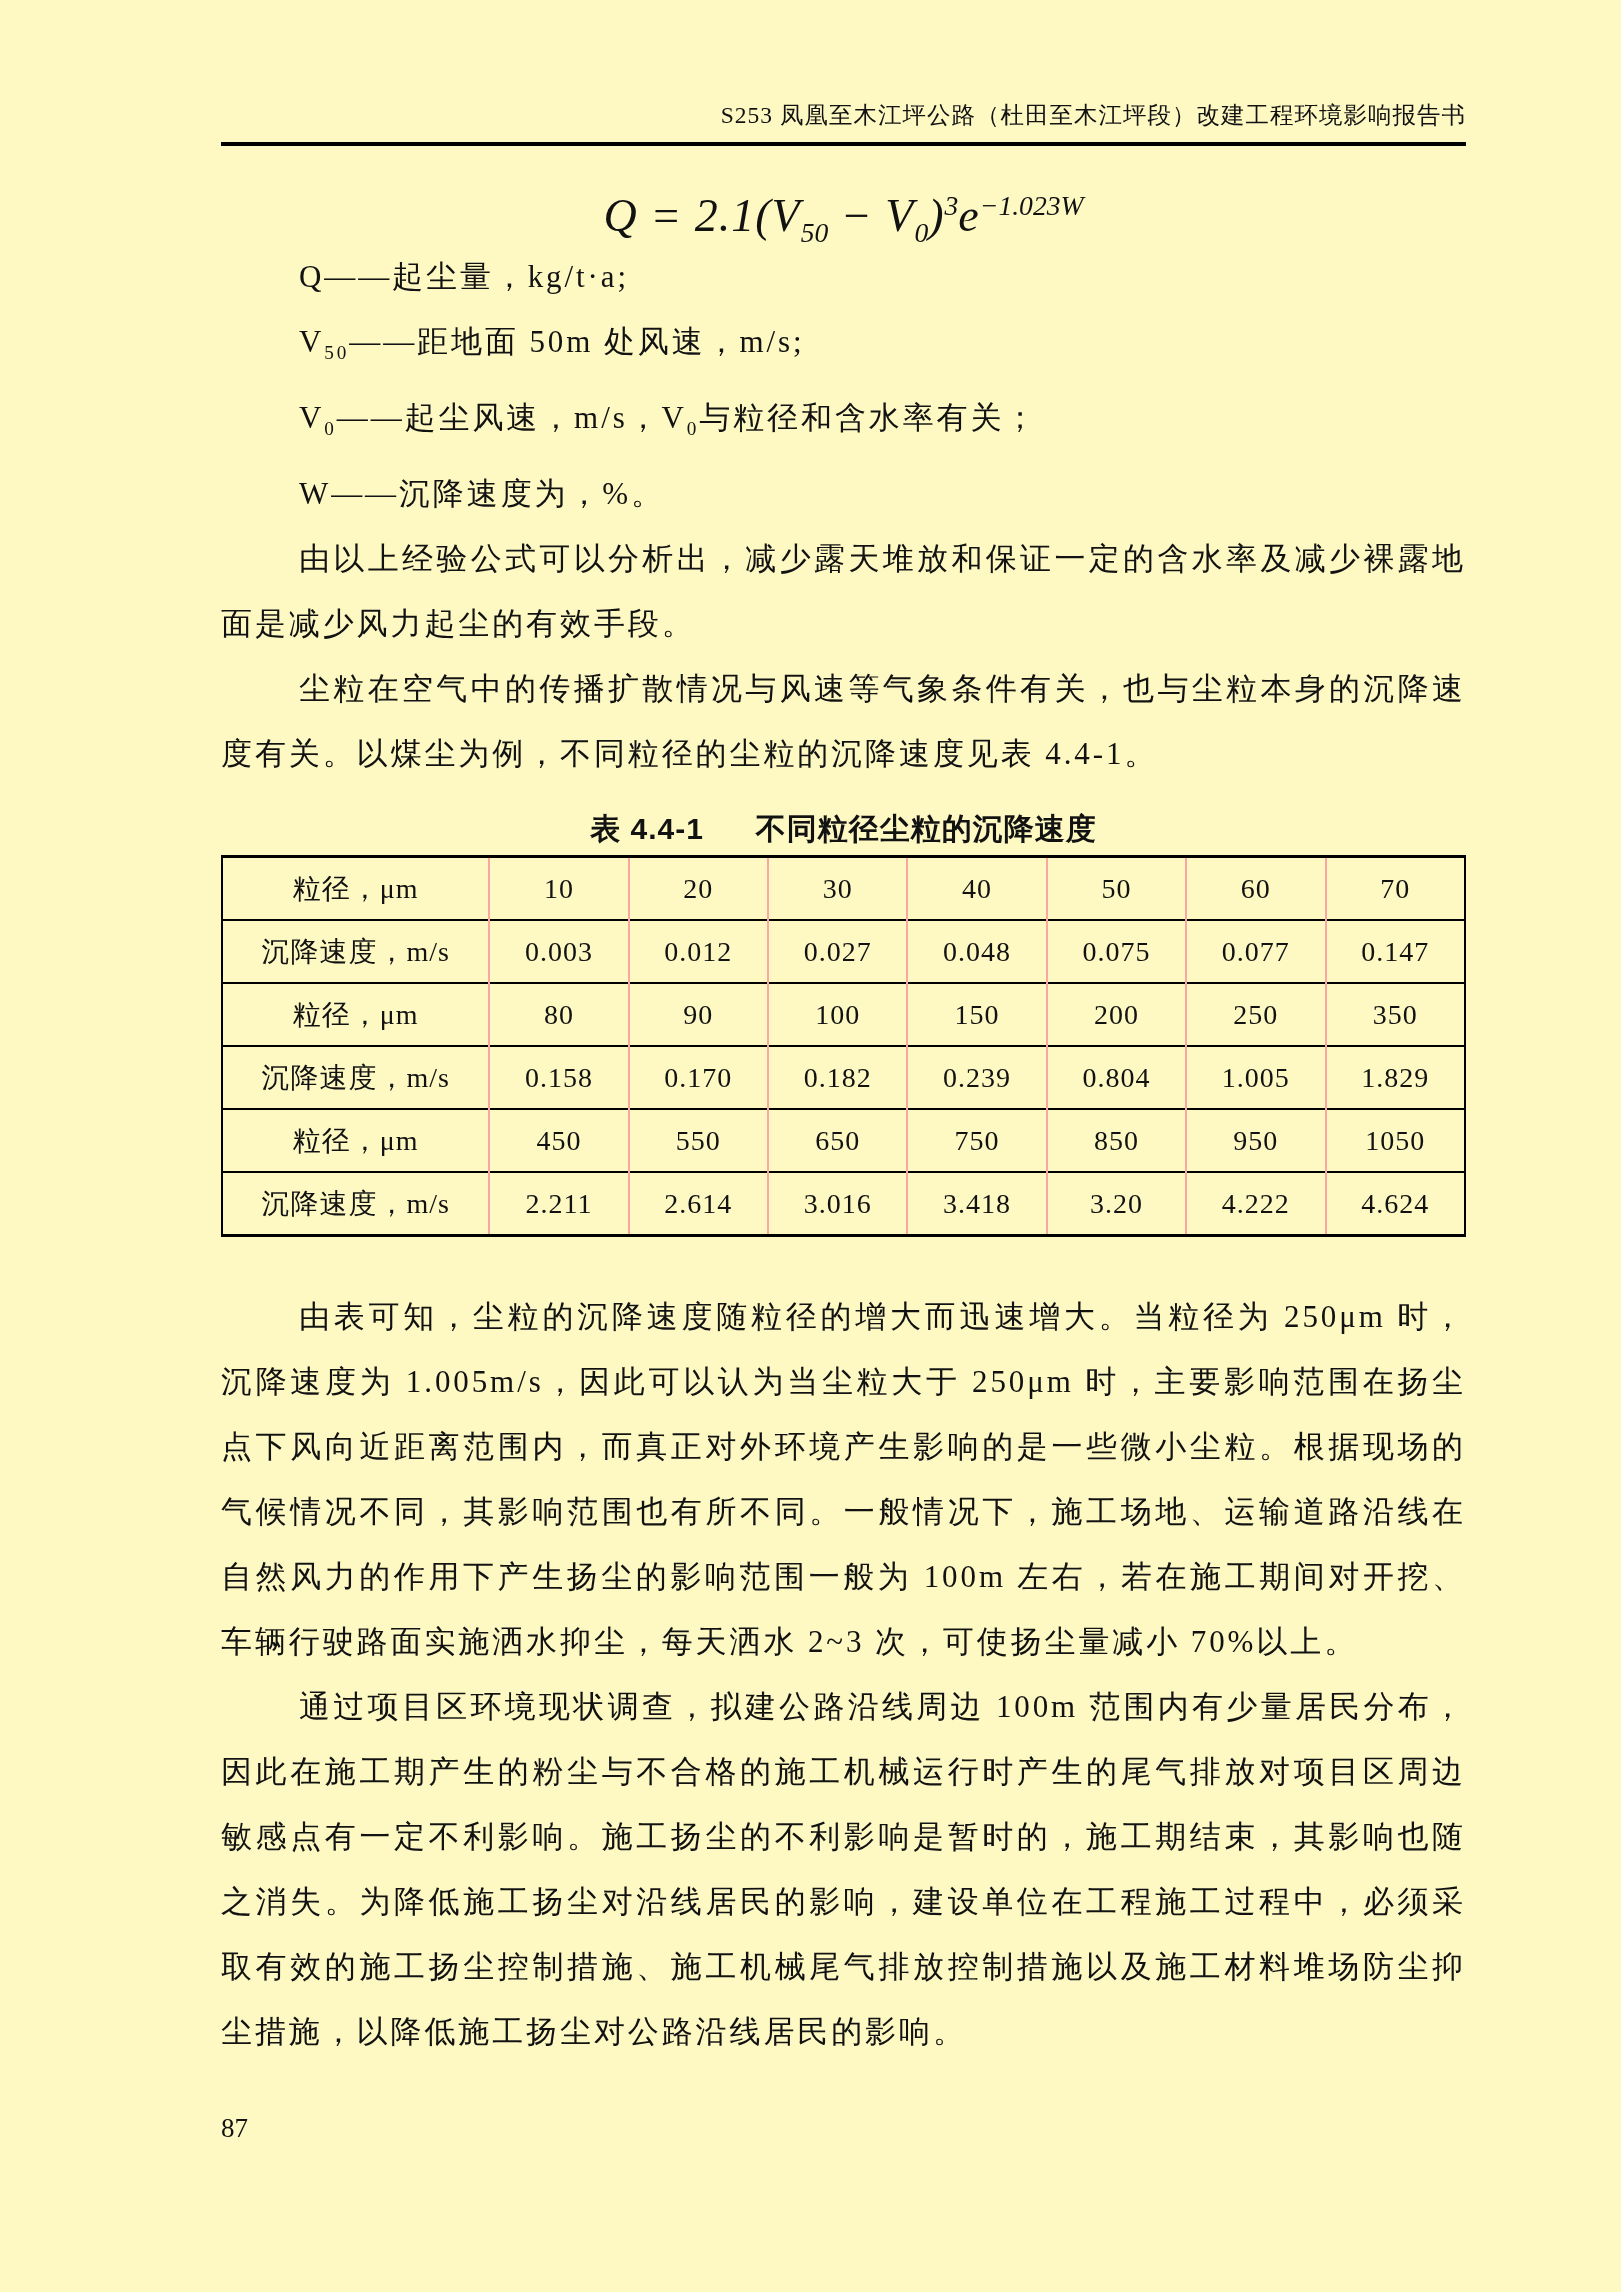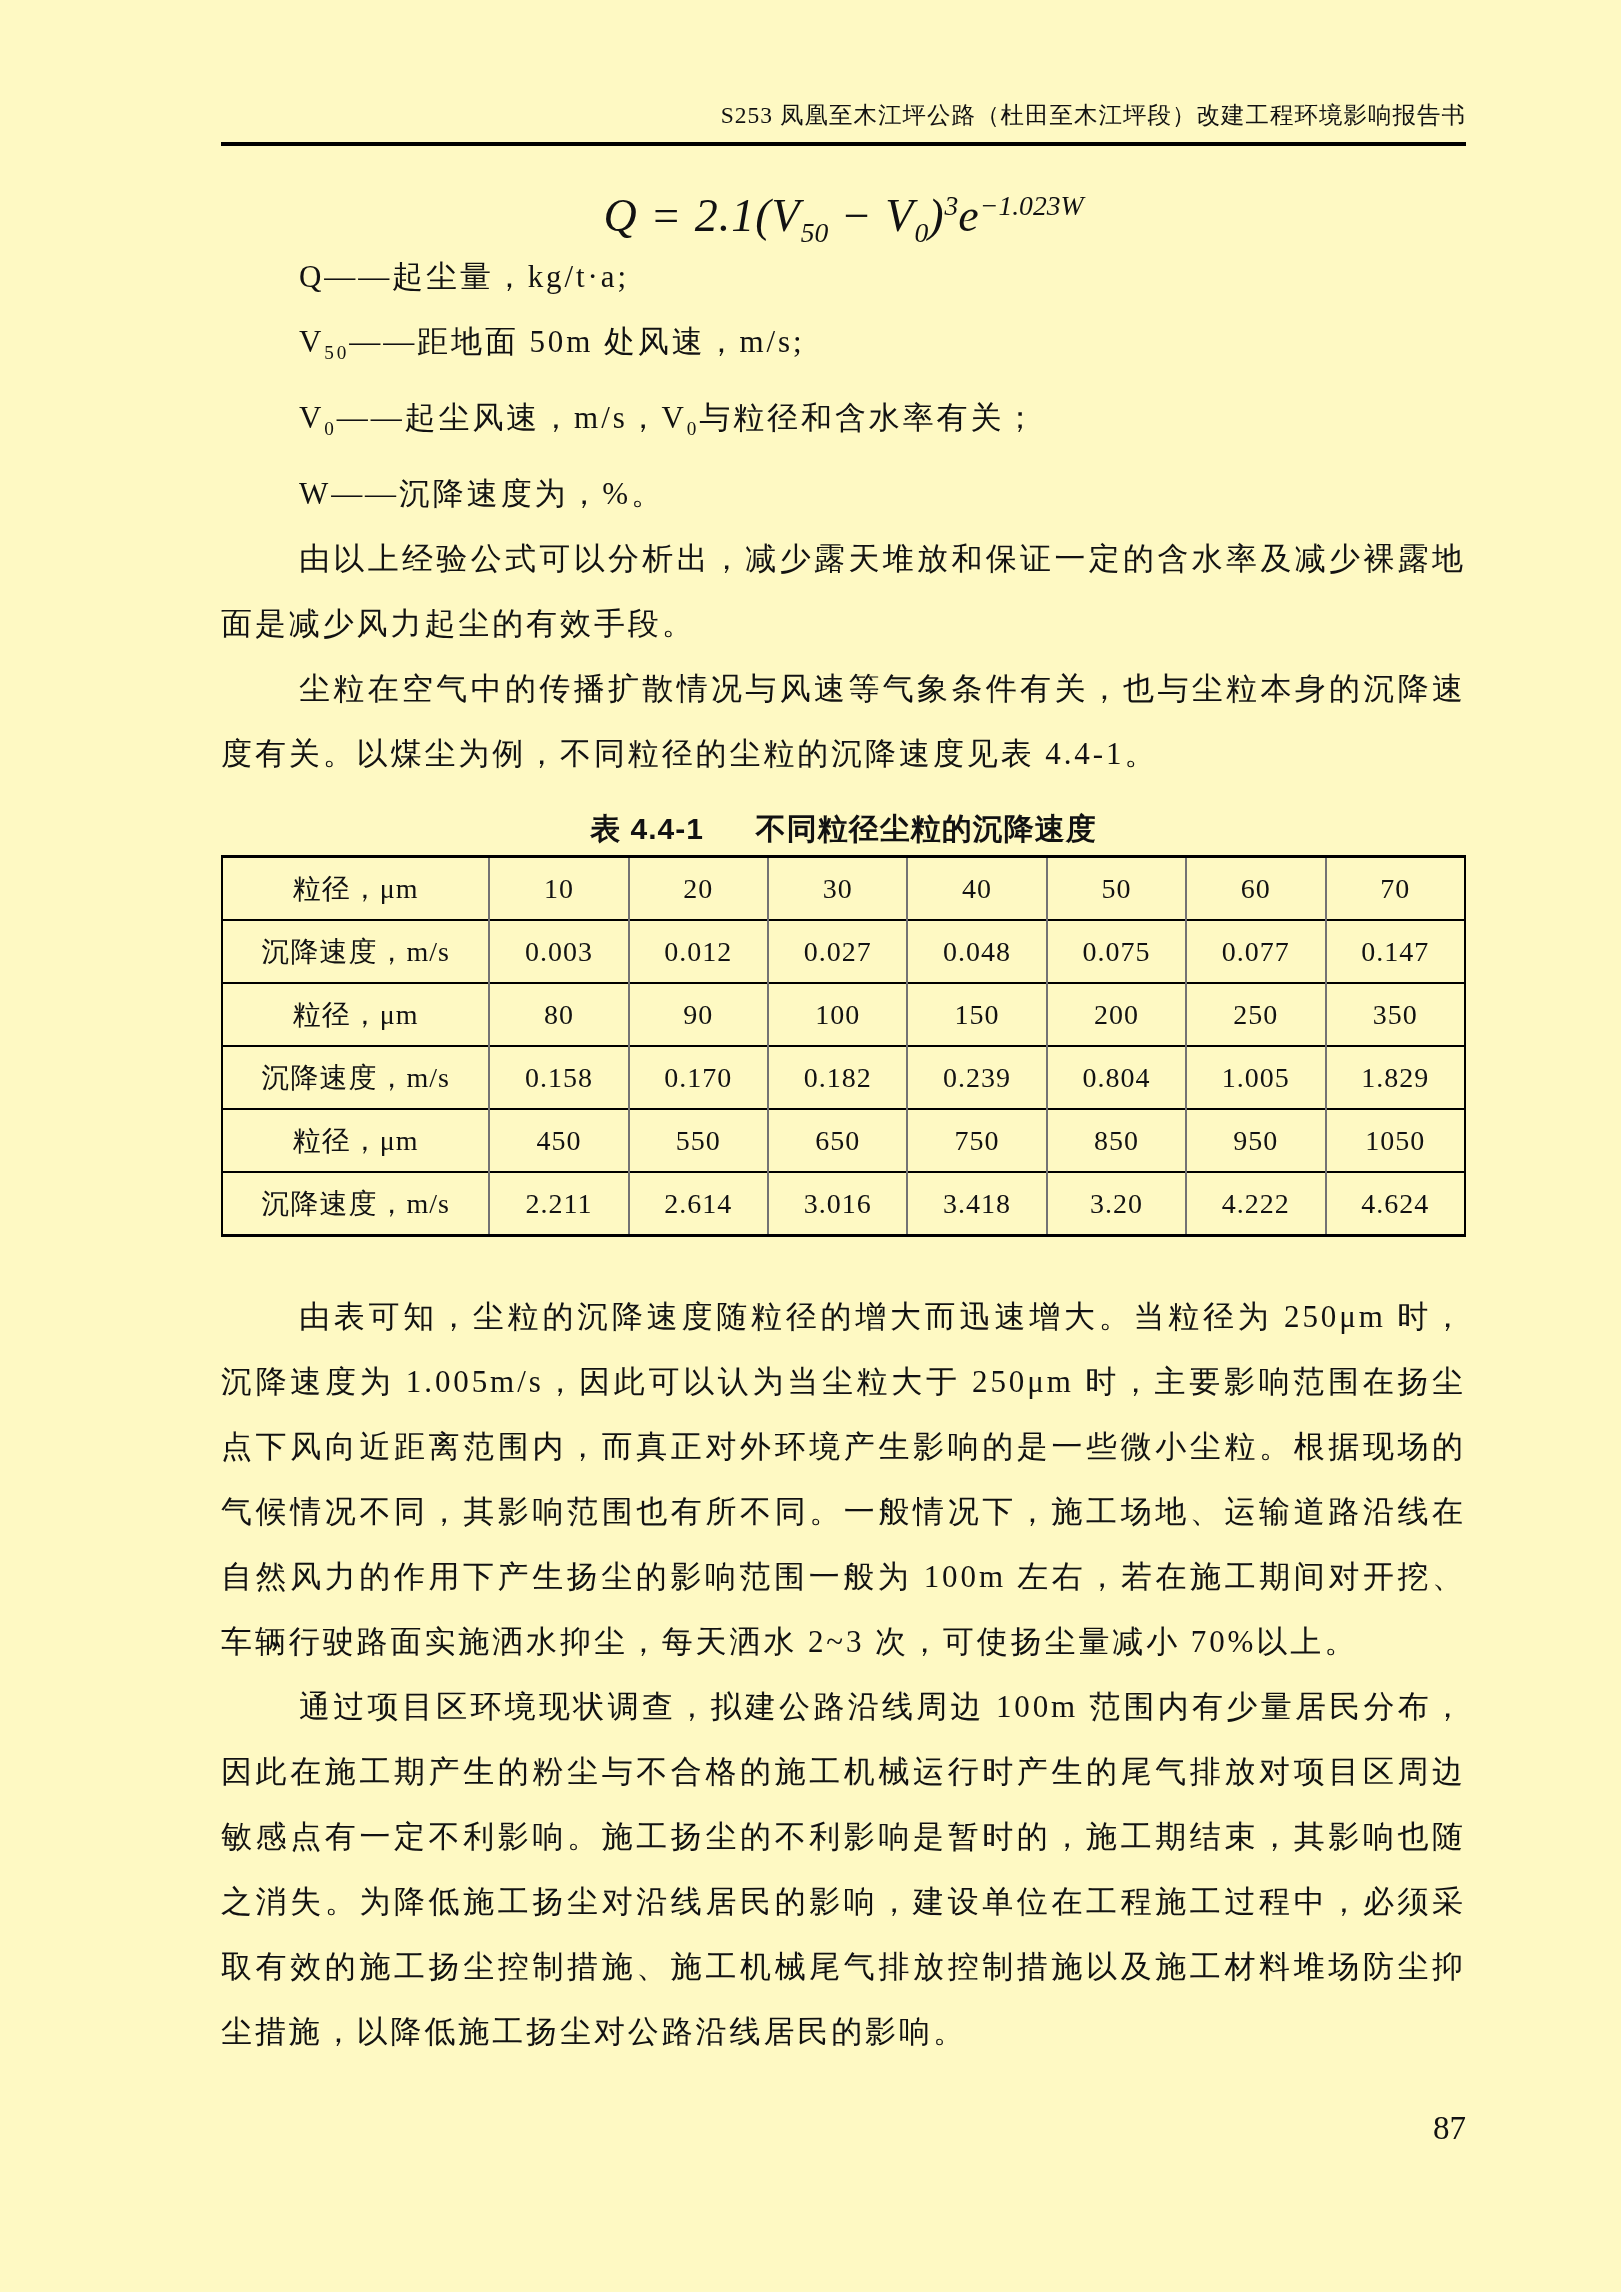--- a/index.html
+++ b/index.html
@@ -29,27 +29,27 @@
     margin-top:19.6px;height:45px;line-height:45px;text-align:center;
     font-family:"Liberation Sans","DejaVu Sans",sans-serif;
     font-weight:bold;font-size:30px;letter-spacing:1px;
   }
   .caption .cap-label{margin-right:52px;}
   table.data{
     margin-top:3.9px;width:100%;border-collapse:collapse;
     border:2.9px solid #000;border-top-width:3.9px;border-bottom-width:3.9px;
   }
   table.data td{
-    border-left:2px solid #737373;border-top:2.9px solid #000;
+    border-left:2px solid #fca5a5;border-top:2.9px solid #000;
     height:61px;line-height:61px;text-align:center;vertical-align:middle;
     font-size:28px;letter-spacing:1px;padding:0;
   }
   table.data tr:first-child td{border-top:none;}
   table.data td:first-child{border-left:none;}
-  .footer{margin-top:47px;text-align:right;font-size:33px;line-height:35px;}
+  .footer{margin-top:47px;text-align:left;font-size:27px;line-height:35px;}
 </style>
 </head>
 <body>
 
 <div class="page">
   <div class="content">
 
     <div class="header">
       <span>S253 凤凰至木江坪公路（杜田至木江坪段）改建工程环境影响报告书</span>
     </div>

